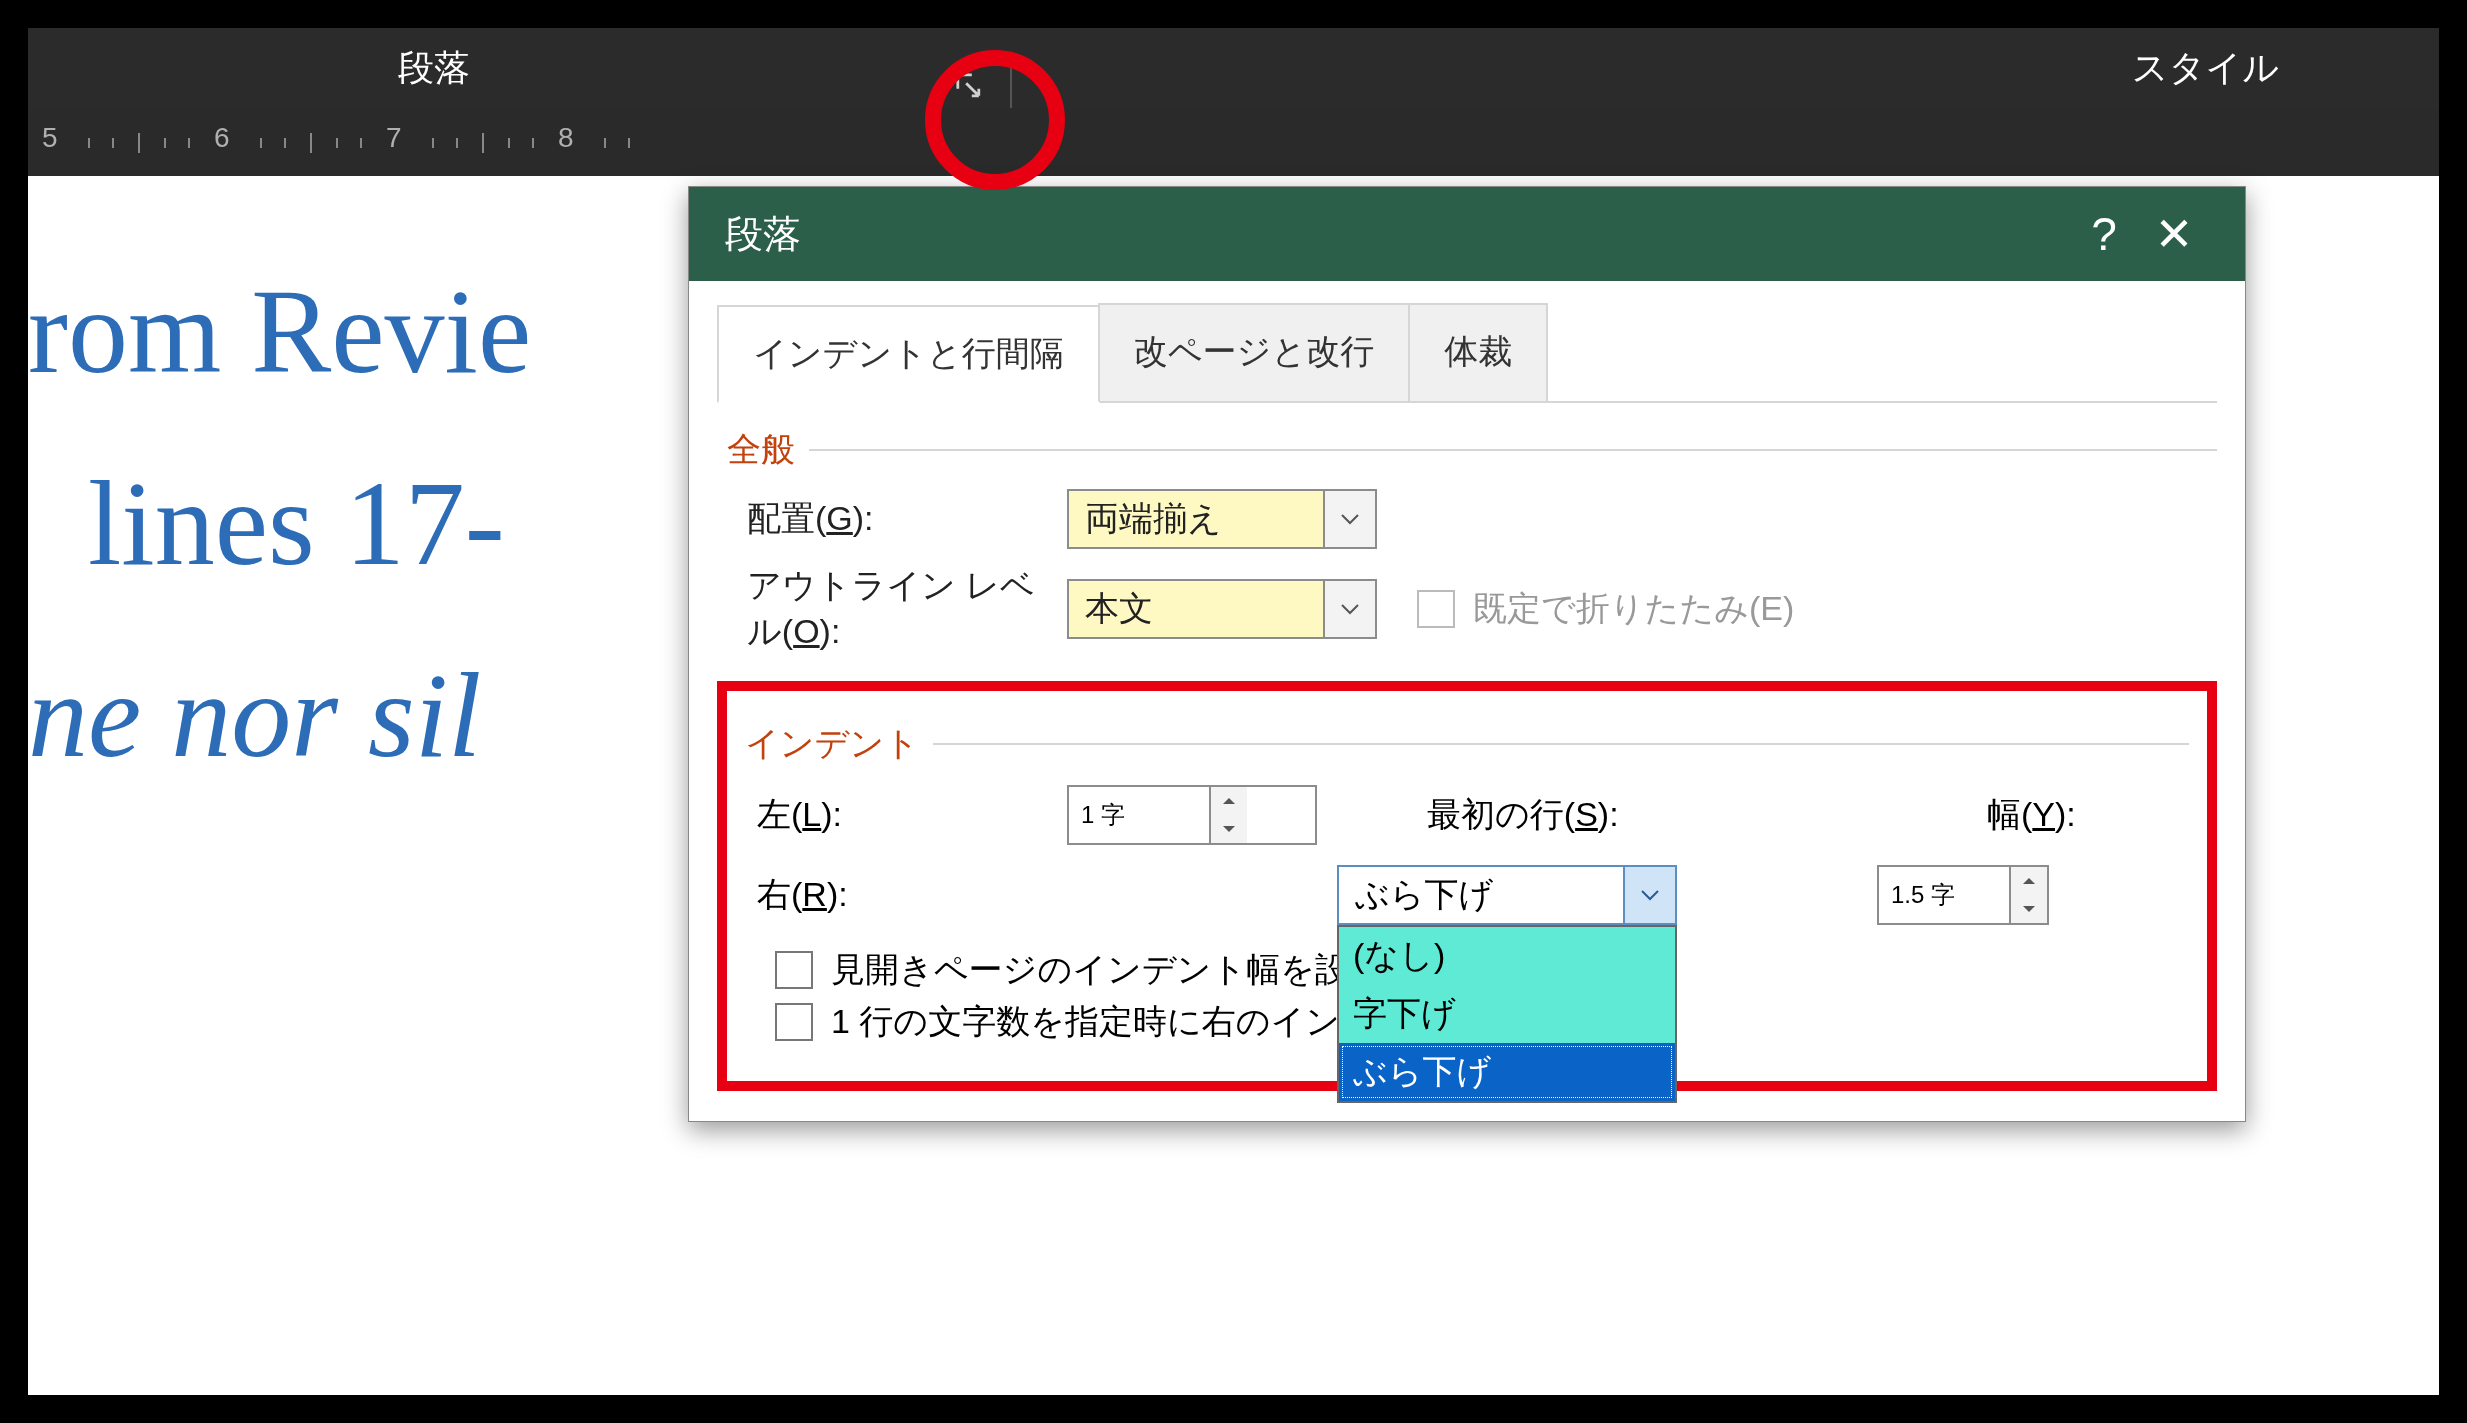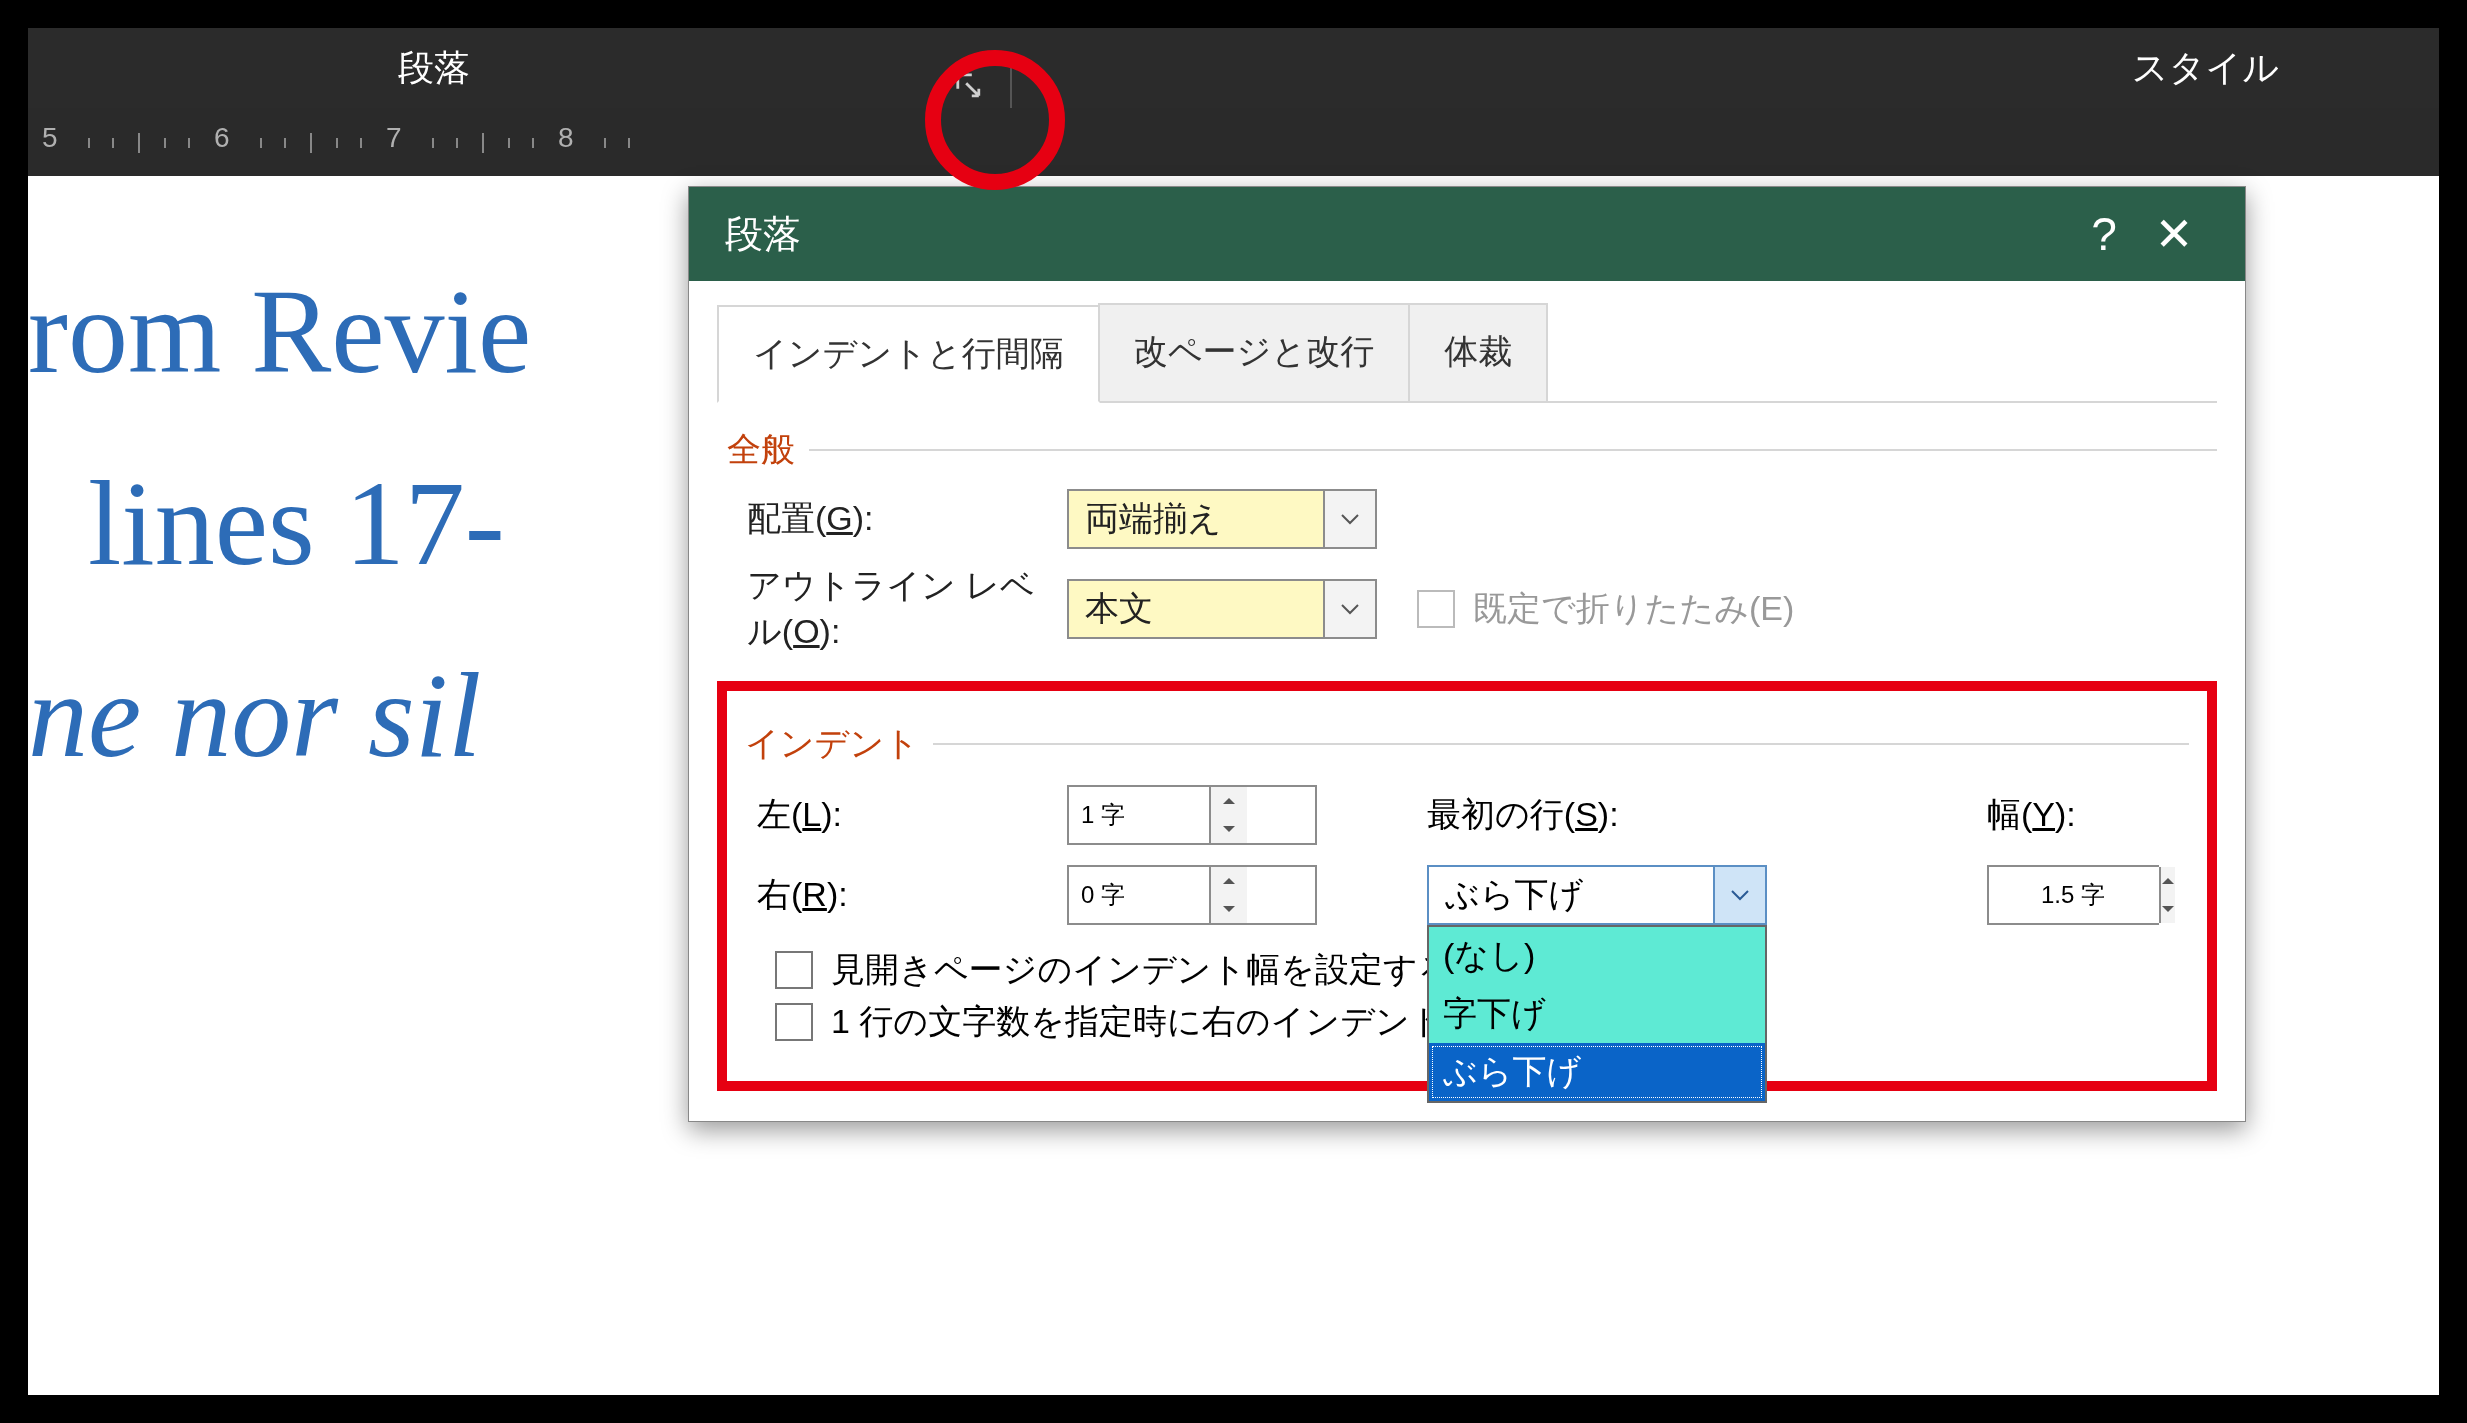--- a/index.html
+++ b/index.html
@@ -407,53 +407,38 @@
                   </svg>
                 </div>
             </div>
           </div>
           <div></div>
           <div class="ig-label">最初の行(<span class="underline">S</span>):</div>
           <div></div>
           <div class="ig-label">幅(<span class="underline">Y</span>):</div>
 
           <div class="ig-label">右(<span class="underline">R</span>):</div>
-          <div class="spinner">
-            <input value="0 字" style="">
-            <div class="spin-buttons">
-              <div class="spin-btn">
-                  <svg width="14" height="10" viewBox="0 0 14 10">
-                    <path d="M1 8 L7 2 L13 8" fill="#555"></path>
-                  </svg>
-                </div>
-              <div class="spin-btn">
-                  <svg width="14" height="10" viewBox="0 0 14 10">
-                    <path d="M1 2 L7 8 L13 2" fill="#555"></path>
-                  </svg>
-                </div>
-            </div>
-          </div>
           <div></div>
 
           <div class="firstline-select">
             <span class="select-text">ぶら下げ</span>
             <span class="select-caret">
               <svg width="20" height="14" viewBox="0 0 20 14">
                   <path d="M2 3 L10 11 L18 3" fill="none" stroke="#2a5a95" stroke-width="2"></path>
                 </svg>
             </span>
             <div class="dropdown-list">
               <div class="dropdown-item">(なし)</div>
               <div class="dropdown-item">字下げ</div>
               <div class="dropdown-item selected">ぶら下げ</div>
             </div>
           </div>
           <div></div>
 
-          <div class="spinner" style="width:172px;padding-left:40px;">
+          <div class="spinner" style="width:172px;">
             <input style="width: 130px;" value="1.5 字">
             <div class="spin-buttons">
               <div class="spin-btn">
                   <svg width="14" height="10" viewBox="0 0 14 10">
                     <path d="M1 8 L7 2 L13 8" fill="#555"></path>
                   </svg>
                 </div>
               <div class="spin-btn">
                   <svg width="14" height="10" viewBox="0 0 14 10">
                     <path d="M1 2 L7 8 L13 2" fill="#555"></path>

